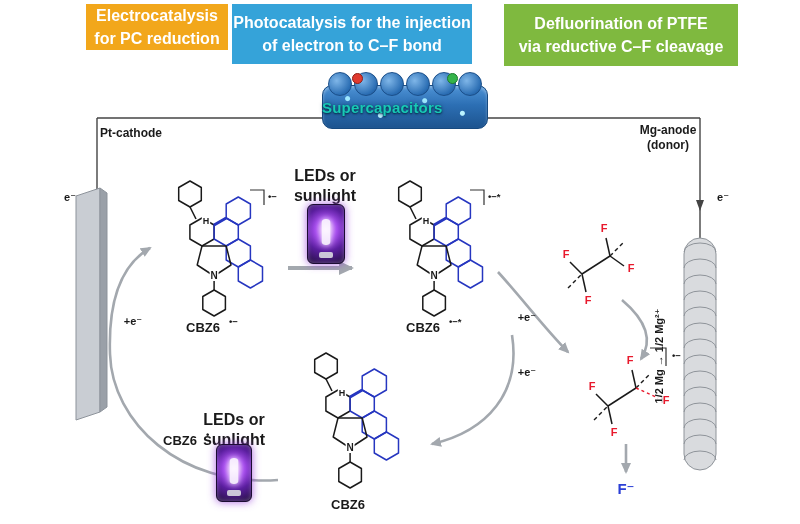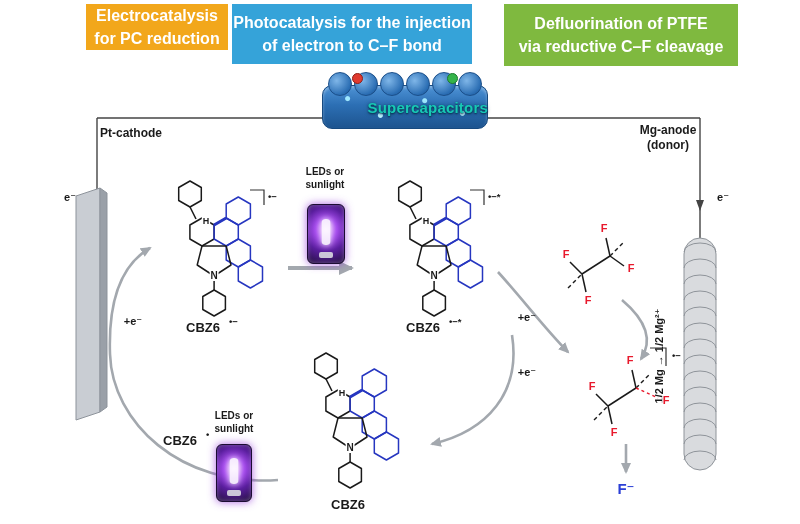--- a/index.html
+++ b/index.html
@@ -26,26 +26,26 @@
              radial-gradient(circle 2px at 15% 30%,#9fe8ff 0 2px,transparent 3px),
              radial-gradient(circle 2px at 35% 70%,#baf3ff 0 2px,transparent 3px),
              radial-gradient(circle 2px at 62% 35%,#9fe8ff 0 2px,transparent 3px),
              radial-gradient(circle 2px at 85% 65%,#baf3ff 0 2px,transparent 3px),
              linear-gradient(180deg,#4e93d6 0%,#2c6fb4 45%,#1d548f 100%);
            border:1px solid #174a80;box-shadow:inset 0 2px 3px rgba(255,255,255,.35);}
   .sc-dot-red{position:absolute;top:1px;left:30px;width:9px;height:9px;border-radius:50%;
               background:#e03a2f;border:1px solid #8e1f17;z-index:2;}
   .sc-dot-green{position:absolute;top:1px;right:30px;width:9px;height:9px;border-radius:50%;
               background:#35b44a;border:1px solid #1d7a2e;z-index:2;}
-  .sc-label{position:absolute;left:0;right:0;top:27px;text-align:right;font-weight:bold;
+  .sc-label{position:absolute;left:0;right:0;top:27px;text-align:left;font-weight:bold;
             font-size:15px;color:#17c9b5;z-index:3;letter-spacing:.2px;
-            text-shadow:0 1px 2px rgba(0,30,50,.85),0 0 4px rgba(0,60,80,.6);padding-left:27px;}
-
-  
-  .leds-label{position:absolute;width:80px;text-align:center;font-size:10px;font-weight:600;
+            text-shadow:0 1px 2px rgba(0,30,50,.85),0 0 4px rgba(0,60,80,.6);}
+
+  
+  .leds-label{position:absolute;width:80px;text-align:center;font-size:16px;font-weight:600;
               color:#1a1a1a;line-height:1.25;white-space:pre-line;z-index:4;}
   #leds1{left:285px;top:166px;}
   #leds2{left:194px;top:410px;}
   .lamp{position:absolute;border-radius:6px;z-index:4;border:1px solid #1c0c33;
         background:radial-gradient(circle at 50% 42%,#e9b1ff 0%,#a64ced 28%,#5a1e9e 58%,#241040 100%);
         box-shadow:0 0 8px rgba(150,60,220,.8),inset 0 0 4px rgba(255,255,255,.3);}
   #lamp1{left:307px;top:204px;width:36px;height:58px;}
   #lamp2{left:216px;top:444px;width:34px;height:56px;}
   .lamp-tube{position:absolute;left:50%;top:46%;transform:translate(-50%,-50%);width:9px;height:26px;
              background:rgba(255,255,255,.88);border-radius:4px;box-shadow:0 0 6px #fff;}

